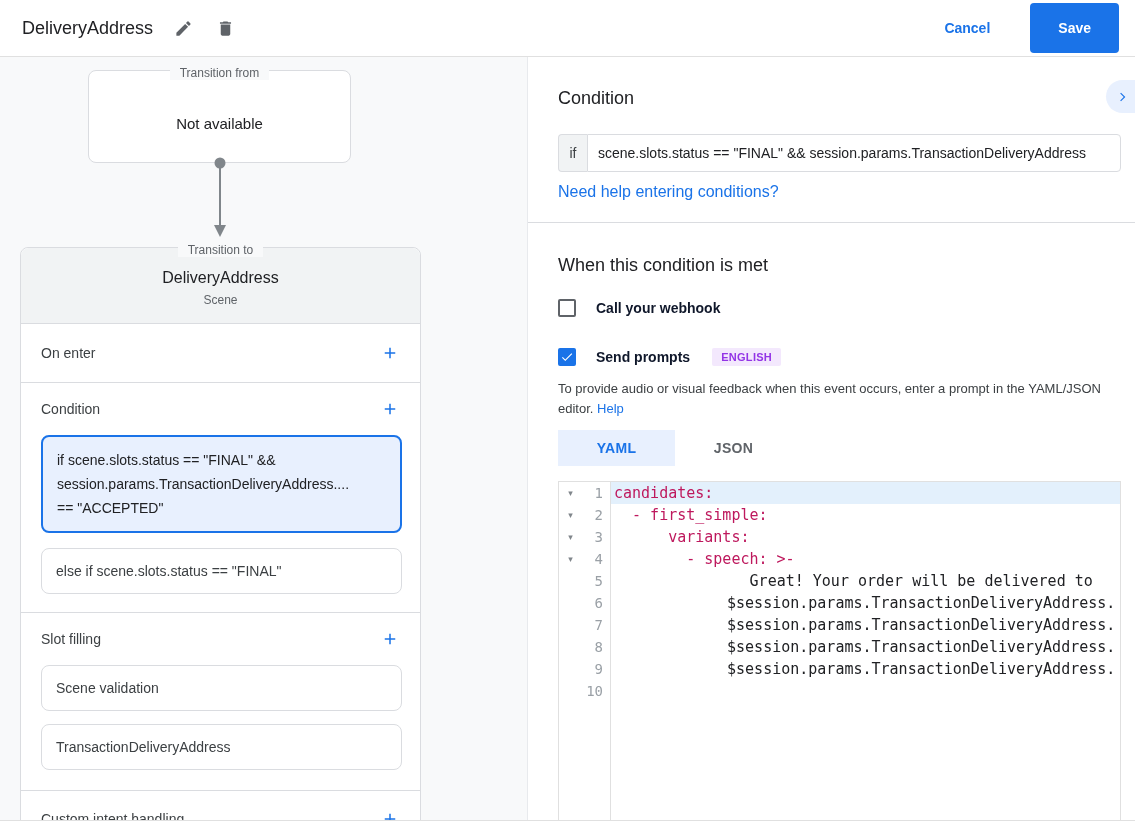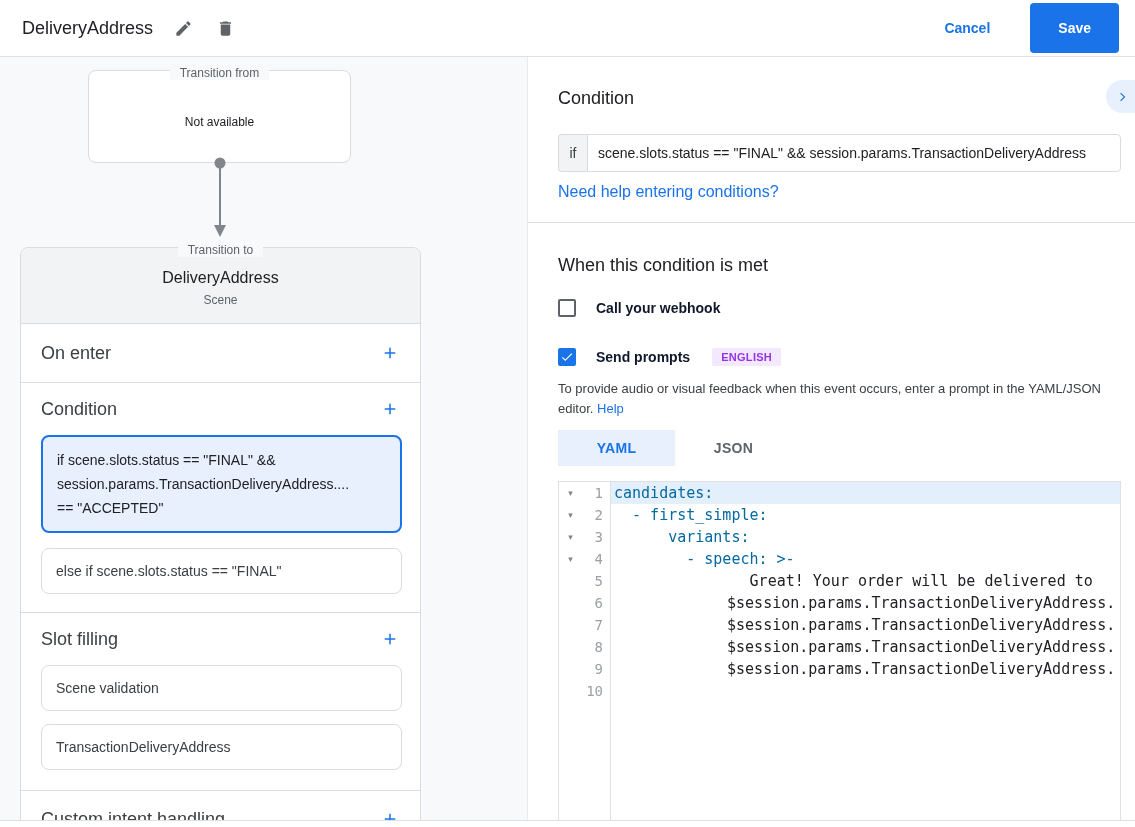--- a/index.html
+++ b/index.html
@@ -18,32 +18,32 @@
     border:none; background:transparent; font-family:inherit; }
   .save-btn { background:#1a73e8; color:#fff; font-size:14px; font-weight:600; border:none;
     border-radius:4px; padding:17px 28px; margin-left:22px; cursor:pointer; font-family:inherit; }
 
   
   .left-panel { position:absolute; left:0; top:57px; width:527px; height:763px; background:#f8f9fa; }
   .tbox { position:absolute; left:88px; top:13px; width:263px; height:93px; background:#fff;
     border:1px solid #dadce0; border-radius:8px; }
   .tbox-legend { position:absolute; top:-8px; left:0; right:0; text-align:center; }
   .tbox-legend span { background:#f8f9fa; padding:0 10px; font-size:12px; color:#5f6368; }
-  .tbox-value { position:absolute; top:44px; left:0; right:0; text-align:center; font-size:12px; color:#202124; }
+  .tbox-value { position:absolute; top:44px; left:0; right:0; text-align:center; font-size:15px; color:#202124; }
   .connector { position:absolute; left:209px; top:100px; width:22px; height:84px; }
   .scene-card { position:absolute; left:20px; top:190px; width:401px; height:636px; background:#fff;
     border:1px solid #dadce0; border-radius:8px 8px 0 0; }
   .scene-legend { position:absolute; top:-8px; left:0; right:0; text-align:center; }
   .scene-legend span { background:#f8f9fa; padding:0 10px; font-size:12px; color:#5f6368; }
   .scene-head { height:76px; background:#f1f3f4; border-bottom:1px solid #dadce0;
     border-radius:8px 8px 0 0; text-align:center; padding-top:21px; }
   .scene-name { font-size:16px; color:#202124; }
   .scene-type { font-size:12px; color:#5f6368; margin-top:6px; }
   .srow { display:flex; align-items:center; justify-content:space-between; padding:0 18px 0 20px; }
-  .srow-label { font-size:18px; color:#3c4043; }
+  .srow-label { font-size:14px; color:#3c4043; }
   .plus { color:#1a73e8; width:24px; height:24px; display:flex; align-items:center; justify-content:center; cursor:pointer; }
   .plus svg { fill:#1a73e8; }
   .sec-divider { border-bottom:1px solid #dadce0; }
   .cond-card-sel { margin:0 20px; width:361px; background:#e8f0fe; border:2px solid #1a73e8;
     border-radius:8px; padding:11px 14px; font-size:14px; line-height:24px; color:#202124;
     white-space:pre-line; cursor:pointer; }
   .mini-card { margin:0 20px; width:361px; background:#fff; border:1px solid #dadce0; border-radius:8px;
     padding:14px 14px; font-size:14px; color:#3c4043; cursor:pointer; }
 
   
@@ -80,21 +80,21 @@
   
   .editor { position:absolute; left:30px; top:424px; width:563px; height:339px;
     border:1px solid #e0e0e0; border-bottom:none; background:#fff; overflow:hidden; }
   .gutter-line { position:absolute; left:51px; top:0; bottom:0; border-left:1px solid #e0e0e0; }
   .ed-row { display:flex; height:22px; line-height:22px; position:relative; }
   .ed-fold { width:23px; text-align:center; font-size:9px; color:#80868b; flex:0 0 auto; cursor:pointer; }
   .ed-num { width:28px; text-align:right; padding-right:7px; font-family:"DejaVu Sans Mono", monospace;
     font-size:14px; color:#9aa0a6; flex:0 0 auto; }
   .ed-code { flex:1; font-family:"DejaVu Sans Mono", monospace; font-size:15px; white-space:pre;
     overflow:hidden; padding-left:4px; }
-  .ed-code.green { color:#0369a1; }
+  .ed-code.green { color:#be185d; }
   .ed-code.dark { color:#202124;text-align:center; }
   .ed-row.hl .ed-code { background:#e3f0fc; }
 
   .bottom-strip { position:absolute; left:0; top:820px; width:1135px; height:7px; background:#fff;
     border-top:1px solid #e0e0e0; }
 </style>
 </head>
 <body>
 
 <div class="header">

